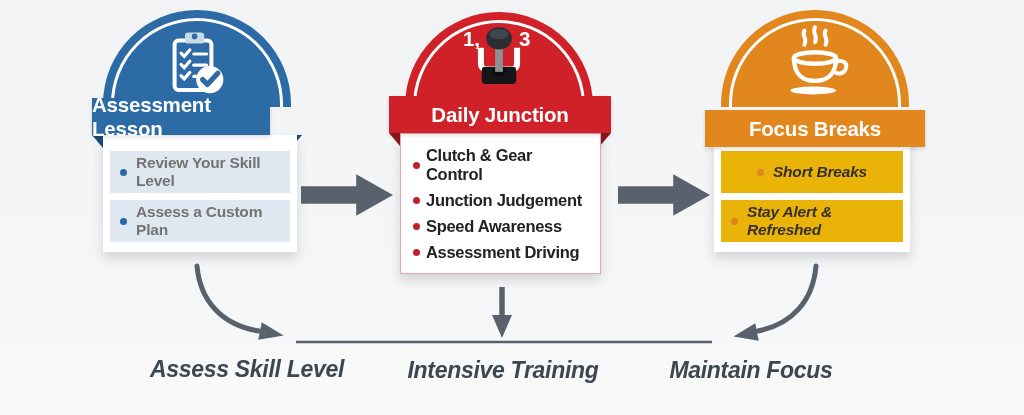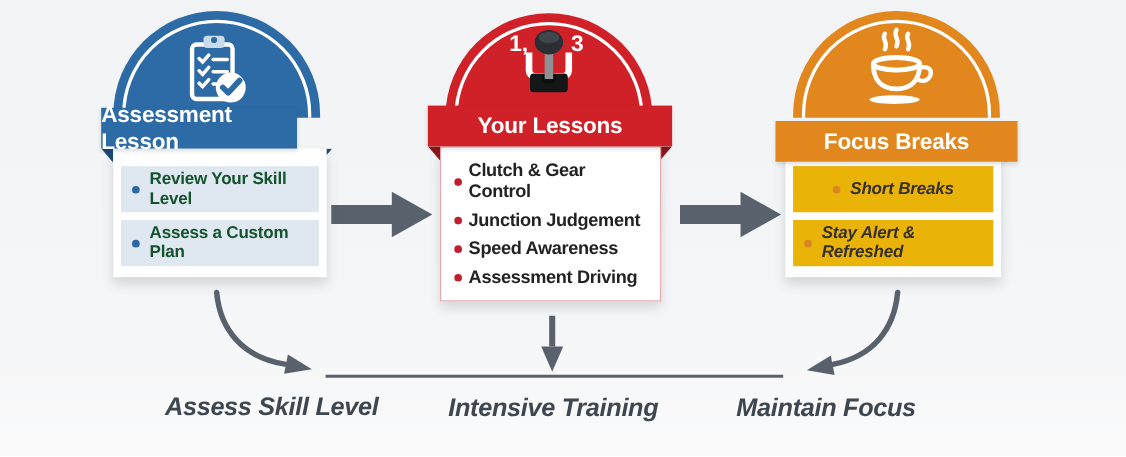--- a/index.html
+++ b/index.html
@@ -30,21 +30,21 @@
   .fold-red{background:#8f171b;top:133px;}
   .fold-orange{background:#aa5a0c;top:135px;}
   
   .card{position:absolute;background:#fff;z-index:3;box-shadow:0 6px 10px rgba(40,50,60,.17);
     box-sizing:border-box;display:flex;flex-direction:column;}
   .card-blue{left:103px;top:135px;width:194px;height:117px;padding:16px 7px 10px;gap:7px;}
   .card-red{left:400px;top:133px;width:201px;height:141px;border:1.5px solid #e7a6ac;padding:12px 12px 11px;justify-content:space-between;}
   .card-orange{left:714px;top:135px;width:196px;height:117px;padding:16px 7px 10px;gap:7px;}
   .row{flex:1;display:flex;align-items:center;gap:9px;padding:0 10px;
     font-weight:bold;font-size:15.5px;letter-spacing:-0.2px;}
-  .row-blue{background:#dfe8f1;color:#14532d;}
+  .row-blue{background:#dfe8f1;color:#737373;}
   .row-orange{background:#eab308;color:#35302b;justify-content:flex-start;font-style:italic;}
   .item{display:flex;align-items:center;gap:6px;font-weight:bold;font-size:16.5px;
     letter-spacing:-0.3px;color:#222;}
   .dot{width:7px;height:7px;border-radius:50%;flex:0 0 auto;}
   .dot-blue{background:#2a67a4;}
   .dot-red{background:#c11f2e;}
   .dot-orange{background:#dc8526;}
   
   .block-arrow{position:absolute;width:92px;height:46px;background:#59626c;z-index:2;
     clip-path:polygon(0 31%,60% 31%,60% 5%,100% 50%,60% 95%,60% 69%,0 69%);}
@@ -104,21 +104,21 @@
       <rect x="30" y="52" width="40" height="20" rx="4" fill="#151618"></rect>
       <ellipse cx="50" cy="57" rx="8" ry="6" fill="#0c0d0e"></ellipse>
       <rect x="45.5" y="26" width="9" height="32" fill="#8e9194"></rect>
       <ellipse cx="50" cy="19" rx="15" ry="13" fill="#2b2f34"></ellipse>
       <ellipse cx="50" cy="14" rx="11" ry="6" fill="#41464c"></ellipse>
     </svg>
   </div>
   <div class="fold fold-red fold-l" style="left:389px"></div>
   <div class="fold fold-red fold-r" style="left:600px"></div>
   <div class="ribbon ribbon-red">
-    <span>Your Lessons</span>
+    <span>Daily Junction</span>
   </div>
   <div class="card card-red">
     <div class="item">
       <span class="dot dot-red"></span>
       <span>Clutch &amp; Gear Control</span>
     </div>
     <div class="item">
       <span class="dot dot-red"></span>
       <span>Junction Judgement</span>
     </div>

